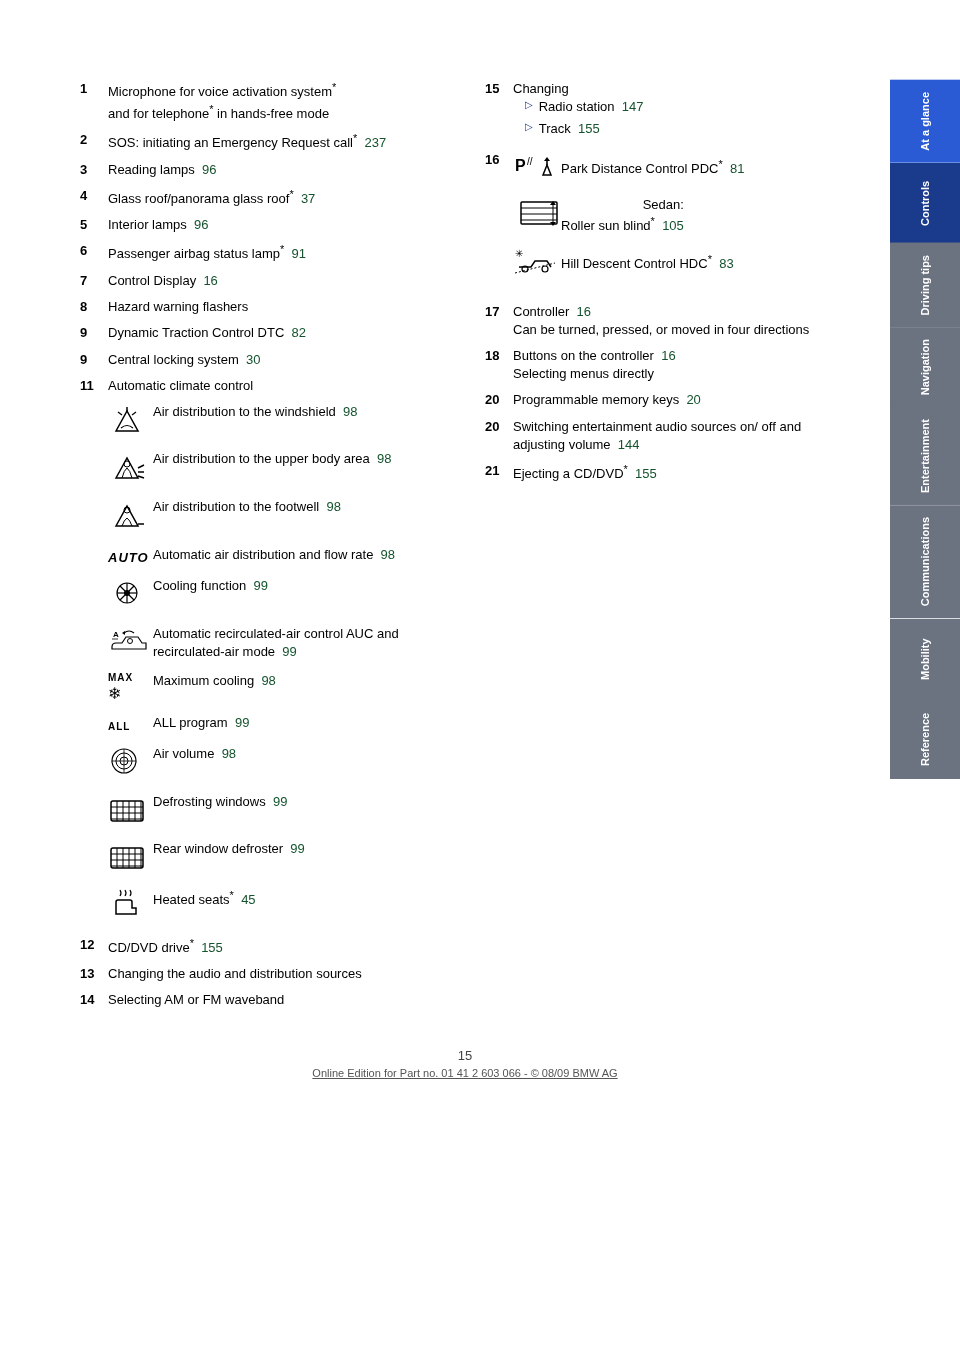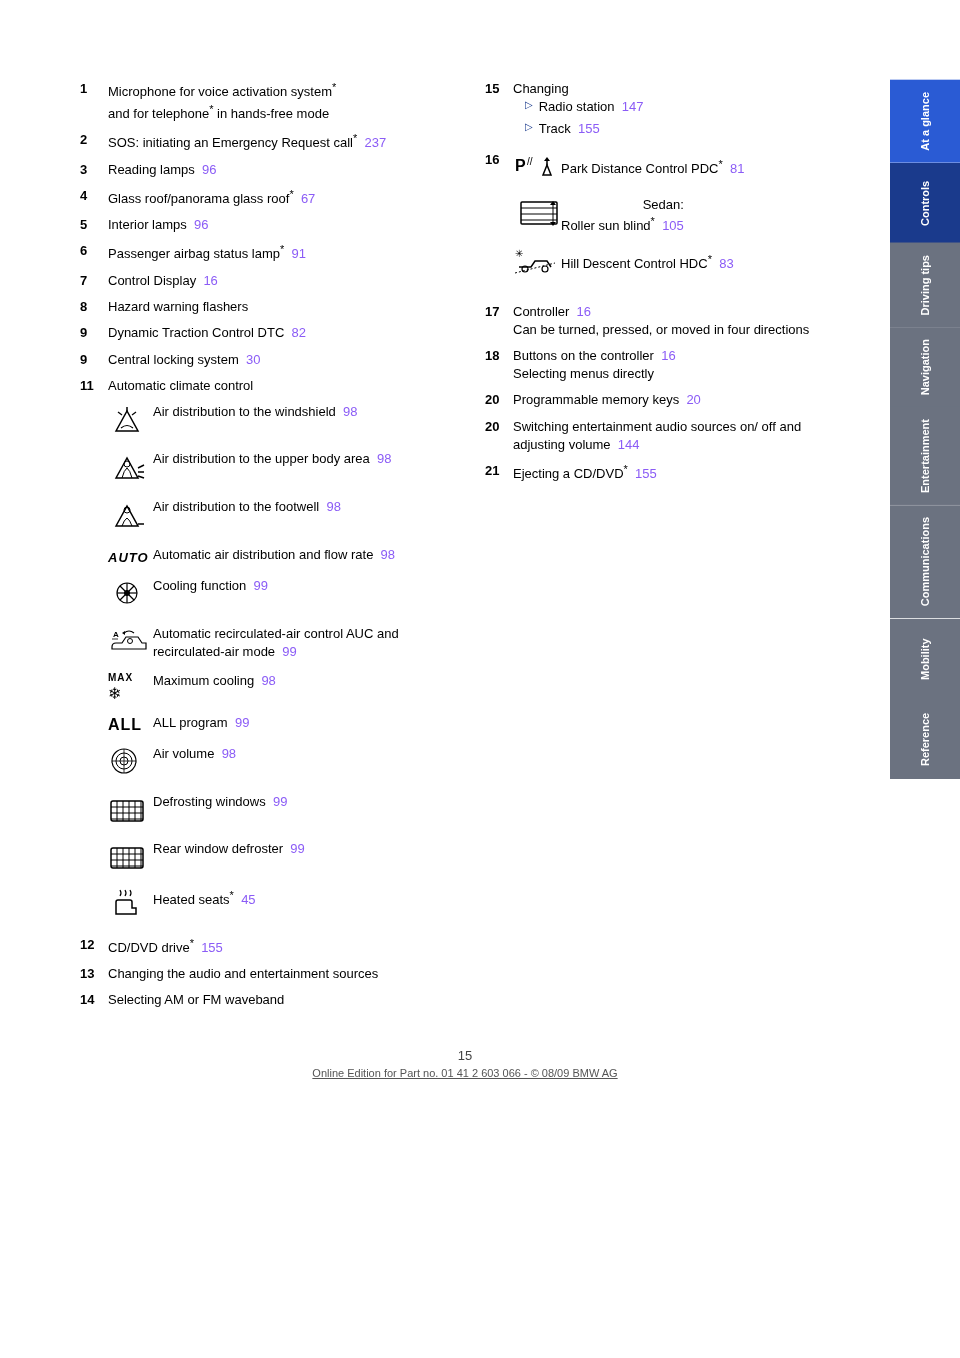--- a/index.html
+++ b/index.html
@@ -150,21 +150,21 @@
     .page-number {
       font-size: 13px;
       font-weight: normal;
     }
 
     .footnote {
       font-size: 11px;
       color: #555;
       text-decoration: underline;
     }
-    .blue { color: #8b5cf6; }
+    .blue { color: #14532d; }
 
     .star { font-size: 11px; }
 
     .auto-text {
       font-size: 11px;
       font-weight: bold;
       font-style: italic;
       letter-spacing: 1px;
     }
   </style>
@@ -195,21 +195,21 @@
         <div class="item-row">
           <span class="item-number">3</span>
           <span class="item-text">
             Reading lamps&nbsp;&nbsp;<span class="blue link">96</span>
           </span>
         </div>
 
         <div class="item-row">
           <span class="item-number">4</span>
           <span class="item-text">
-            Glass roof/panorama glass roof<sup class="star">*</sup>&nbsp;&nbsp;<span class="blue link">67</span>
+            Glass roof/panorama glass roof<sup class="star">*</sup>&nbsp;&nbsp;<span class="blue link">37</span>
           </span>
         </div>
 
         <div class="item-row">
           <span class="item-number">5</span>
           <span class="item-text">
             Interior lamps&nbsp;&nbsp;<span class="blue link">96</span>
           </span>
         </div>
 
@@ -353,21 +353,21 @@
               <span style="font-size:10px; font-weight:bold; letter-spacing:1px;">MAX</span>
               <span style="font-size:16px;">❄</span>
             </div>
             <div class="climate-text">
               Maximum cooling&nbsp;&nbsp;<span class="blue link">98</span>
             </div>
           </div>
 
           <div class="climate-item">
             <div class="climate-icon">
-              <span style="font-size:16px; font-weight:bold; letter-spacing:1px; font-family:Arial;">ALL</span>
+              <span style="font-size:10px; font-weight:bold; letter-spacing:1px; font-family:Arial;">ALL</span>
             </div>
             <div class="climate-text">
               ALL program&nbsp;&nbsp;<span class="blue link">99</span>
             </div>
           </div>
 
           <div class="climate-item">
             <div class="climate-icon">
               <svg width="38" height="32" viewBox="0 0 38 32">
                 <circle cx="16" cy="16" r="12" fill="none" stroke="#000" stroke-width="1.2"></circle>
@@ -441,21 +441,21 @@
         <div class="item-row">
           <span class="item-number">12</span>
           <span class="item-text">
             CD/DVD drive<sup class="star">*</sup>&nbsp;&nbsp;<span class="blue link">155</span>
           </span>
         </div>
 
         <div class="item-row">
           <span class="item-number">13</span>
           <span class="item-text">
-            Changing the audio and entertainment sources
+            Changing the audio and distribution sources
           </span>
         </div>
 
         <div class="item-row">
           <span class="item-number">14</span>
           <span class="item-text">
             Selecting AM or FM waveband
           </span>
         </div>
 

